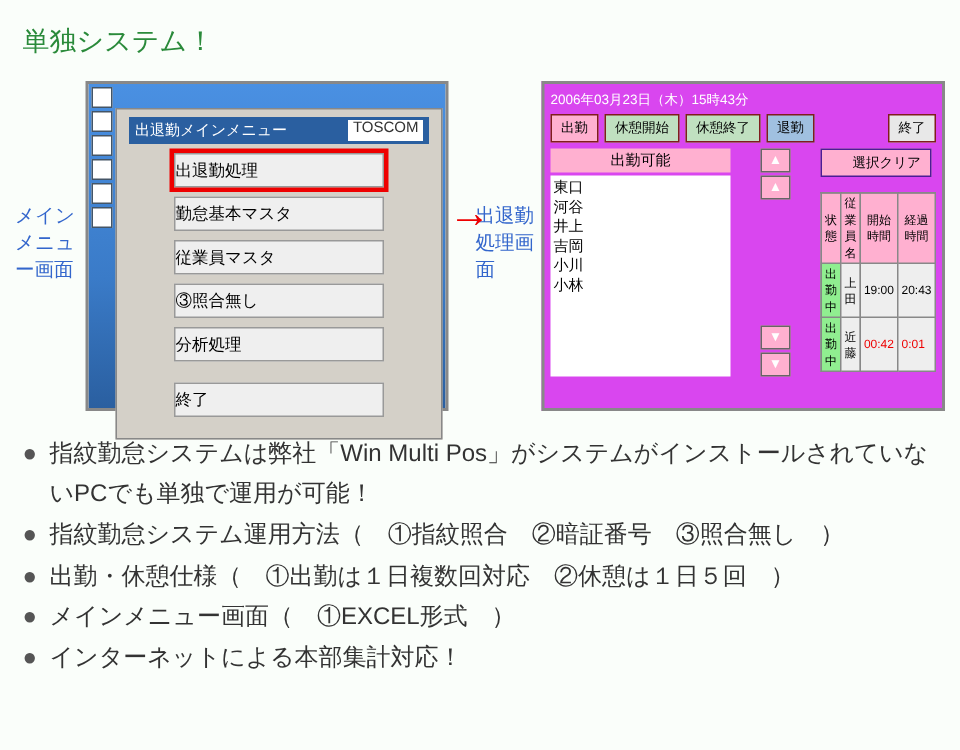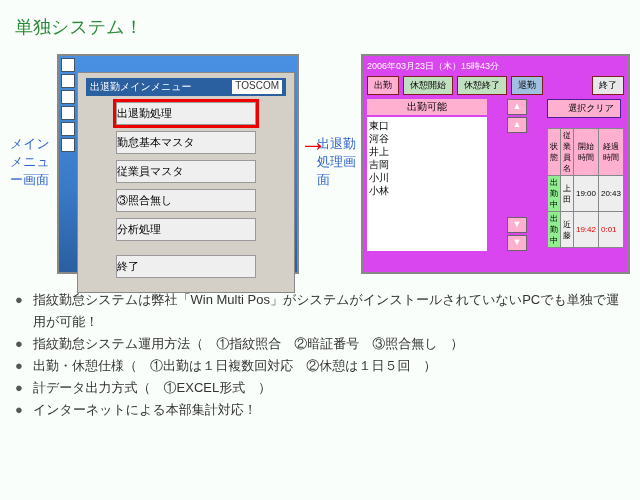--- a/index.html
+++ b/index.html
@@ -32,21 +32,21 @@
 .navbtn{width:18px;height:14px;background:#ffb0d0;border:1px solid #666;text-align:center;line-height:12px;font-size:9px;cursor:pointer}
 .clearbtn{background:#ffb0d0;color:#000;padding:2px 6px;font-size:9px;border:1px solid #4c1d95;cursor:pointer;margin-bottom:3px;width:60px;text-align:right}
 .procbtn{background:#d89090;color:#888;padding:4px 8px;font-size:9px;border:1px solid #666;width:60px;text-align:center}
 .att-table{background:#666;color:#fff;font-size:8px;margin-top:4px}
 .att-table table{border-collapse:collapse;width:100%}
 .att-table th{background:#ffb0d0;color:#000;padding:1px 2px;border:1px solid #888;font-weight:normal}
 .att-table td{padding:1px 2px;border:1px solid #888}
 .att-table td.t1{background:#90ee90;color:#000}
 .att-table td.t2{background:#eee;color:#000}
 .att-table td.t3{background:#eee;color:#e00}
-.bullets{list-style:none;padding:0;margin:10px 5px;font-size:13px;line-height:1.7}
+.bullets{list-style:none;padding:0;margin:10px 5px;font-size:16px;line-height:1.7}
 .bullets li{position:relative;padding-left:18px;color:#333}
 .bullets li::before{content:"●";position:absolute;left:0;color:#555}
 </style>
 </head>
 <body>
 
 <div class="page-title">単独システム！</div>
 
 <div class="screens">
 
@@ -125,31 +125,31 @@
               </tr>
               <tr>
                 <td class="t1">出勤中</td>
                 <td class="t2">上田</td>
                 <td class="t2">19:00</td>
                 <td class="t2">20:43</td>
               </tr>
               <tr>
                 <td class="t1">出勤中</td>
                 <td class="t2">近藤</td>
-                <td class="t3">19:42</td>
+                <td class="t3">00:42</td>
                 <td class="t3">0:01</td>
               </tr>
             </tbody>
               </table>
           </div>
         </div>
       </div>
     </div>
   </div>
 </div>
 
 <ul class="bullets">
   <li>指紋勤怠システムは弊社「Win Multi Pos」がシステムがインストールされていないPCでも単独で運用が可能！</li>
   <li>指紋勤怠システム運用方法（　①指紋照合　②暗証番号　③照合無し　）</li>
   <li>出勤・休憩仕様（　①出勤は１日複数回対応　②休憩は１日５回　）</li>
-  <li>計データ出力方式（　①EXCEL形式　）</li>
+  <li>メインメニュー画面（　①EXCEL形式　）</li>
   <li>インターネットによる本部集計対応！</li>
 </ul>
 
 </body></html>

